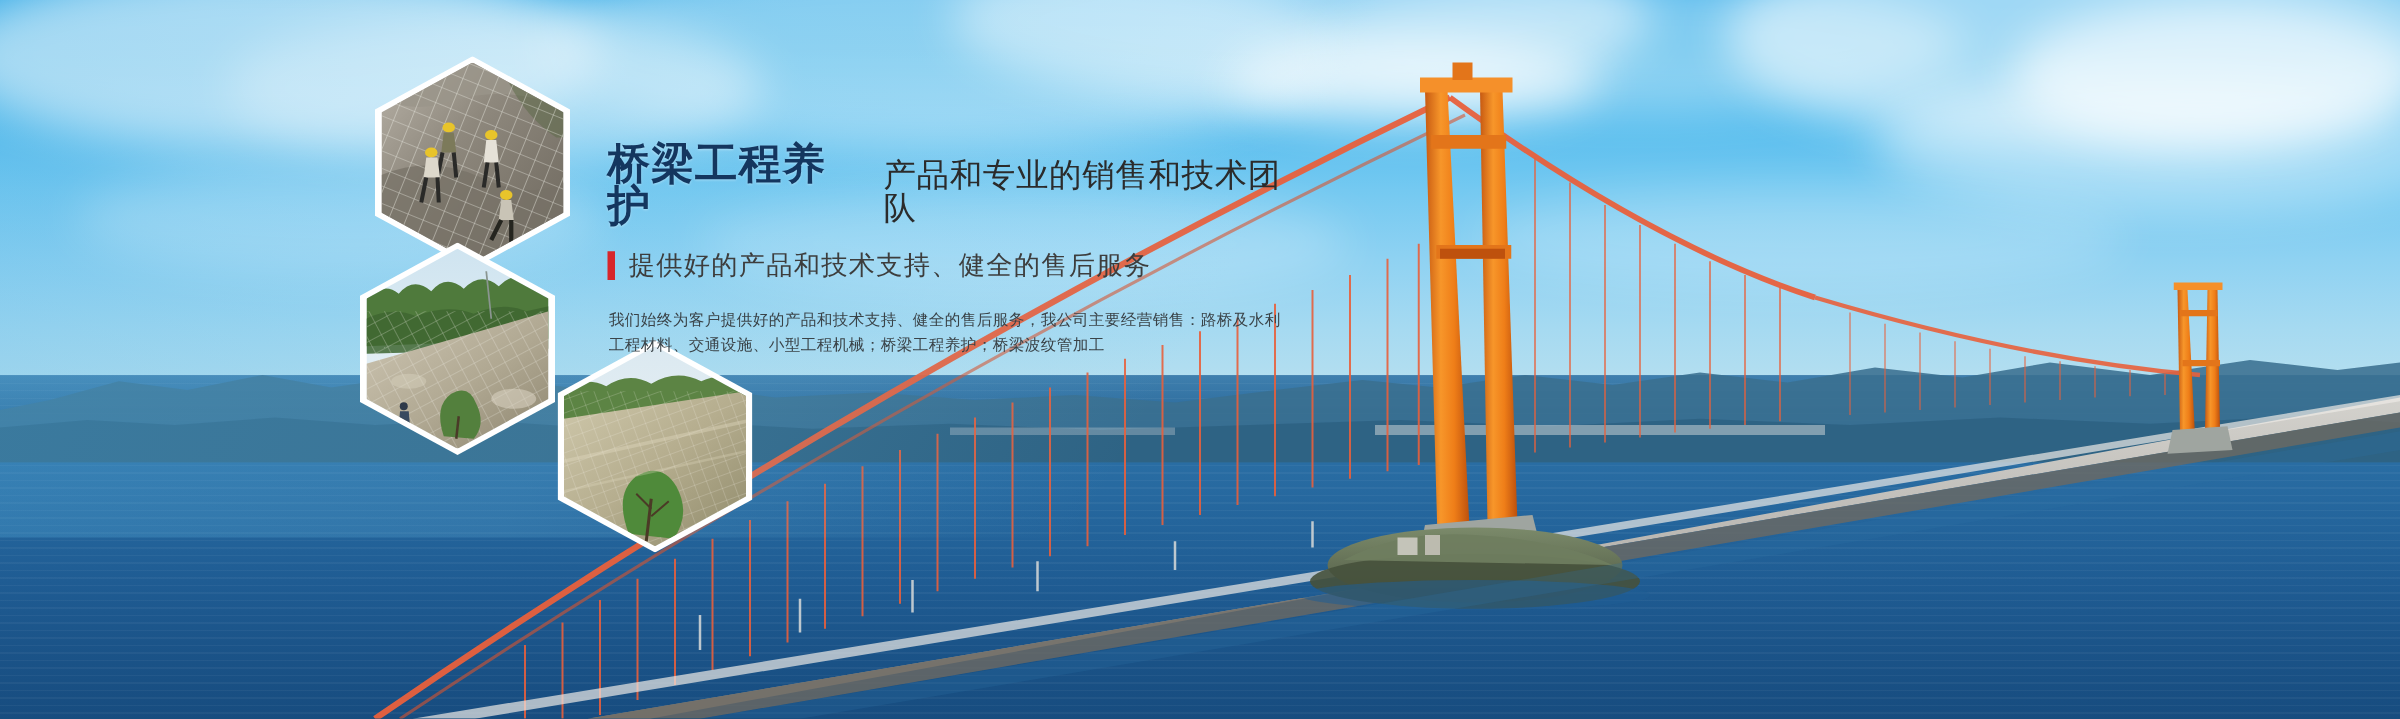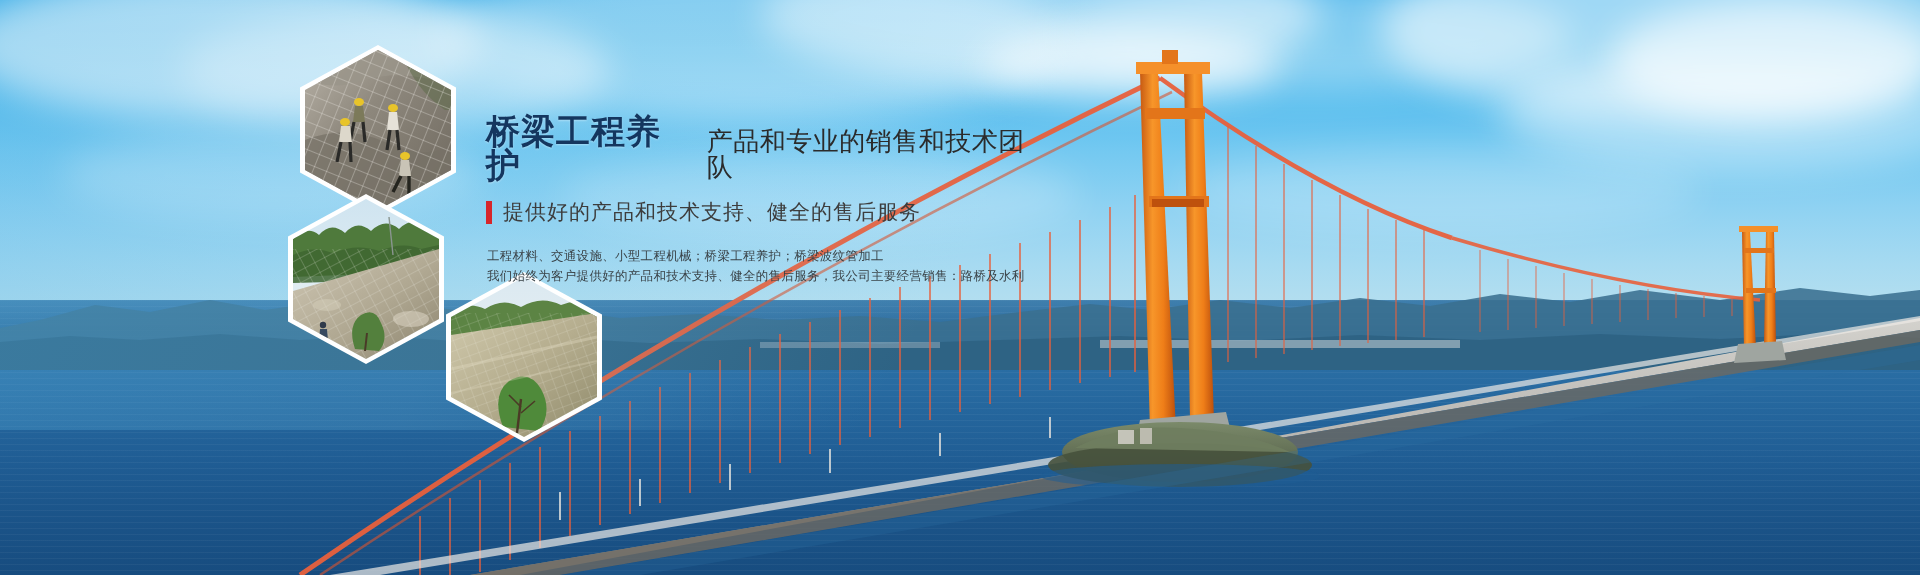--- a/index.html
+++ b/index.html
@@ -419,19 +419,19 @@
       <span class="h-main">桥梁工程养护</span>
       <span class="h-sub">产品和专业的销售和技术团队</span>
     </div>
 
     <div class="subline">
       <span class="redbar"></span>
       <span class="subline-text">提供好的产品和技术支持、健全的售后服务</span>
     </div>
 
     <div class="paragraph">
+      <div>我们始终为客户提供好的产品和技术支持、健全的售后服务，我公司主要经营销售：路桥及水利</div>
       <div>工程材料、交通设施、小型工程机械；桥梁工程养护；桥梁波纹管加工</div>
-      <div>我们始终为客户提供好的产品和技术支持、健全的售后服务，我公司主要经营销售：路桥及水利</div>
     </div>
 
   </div>
 
 </div>
 
 </body></html>

